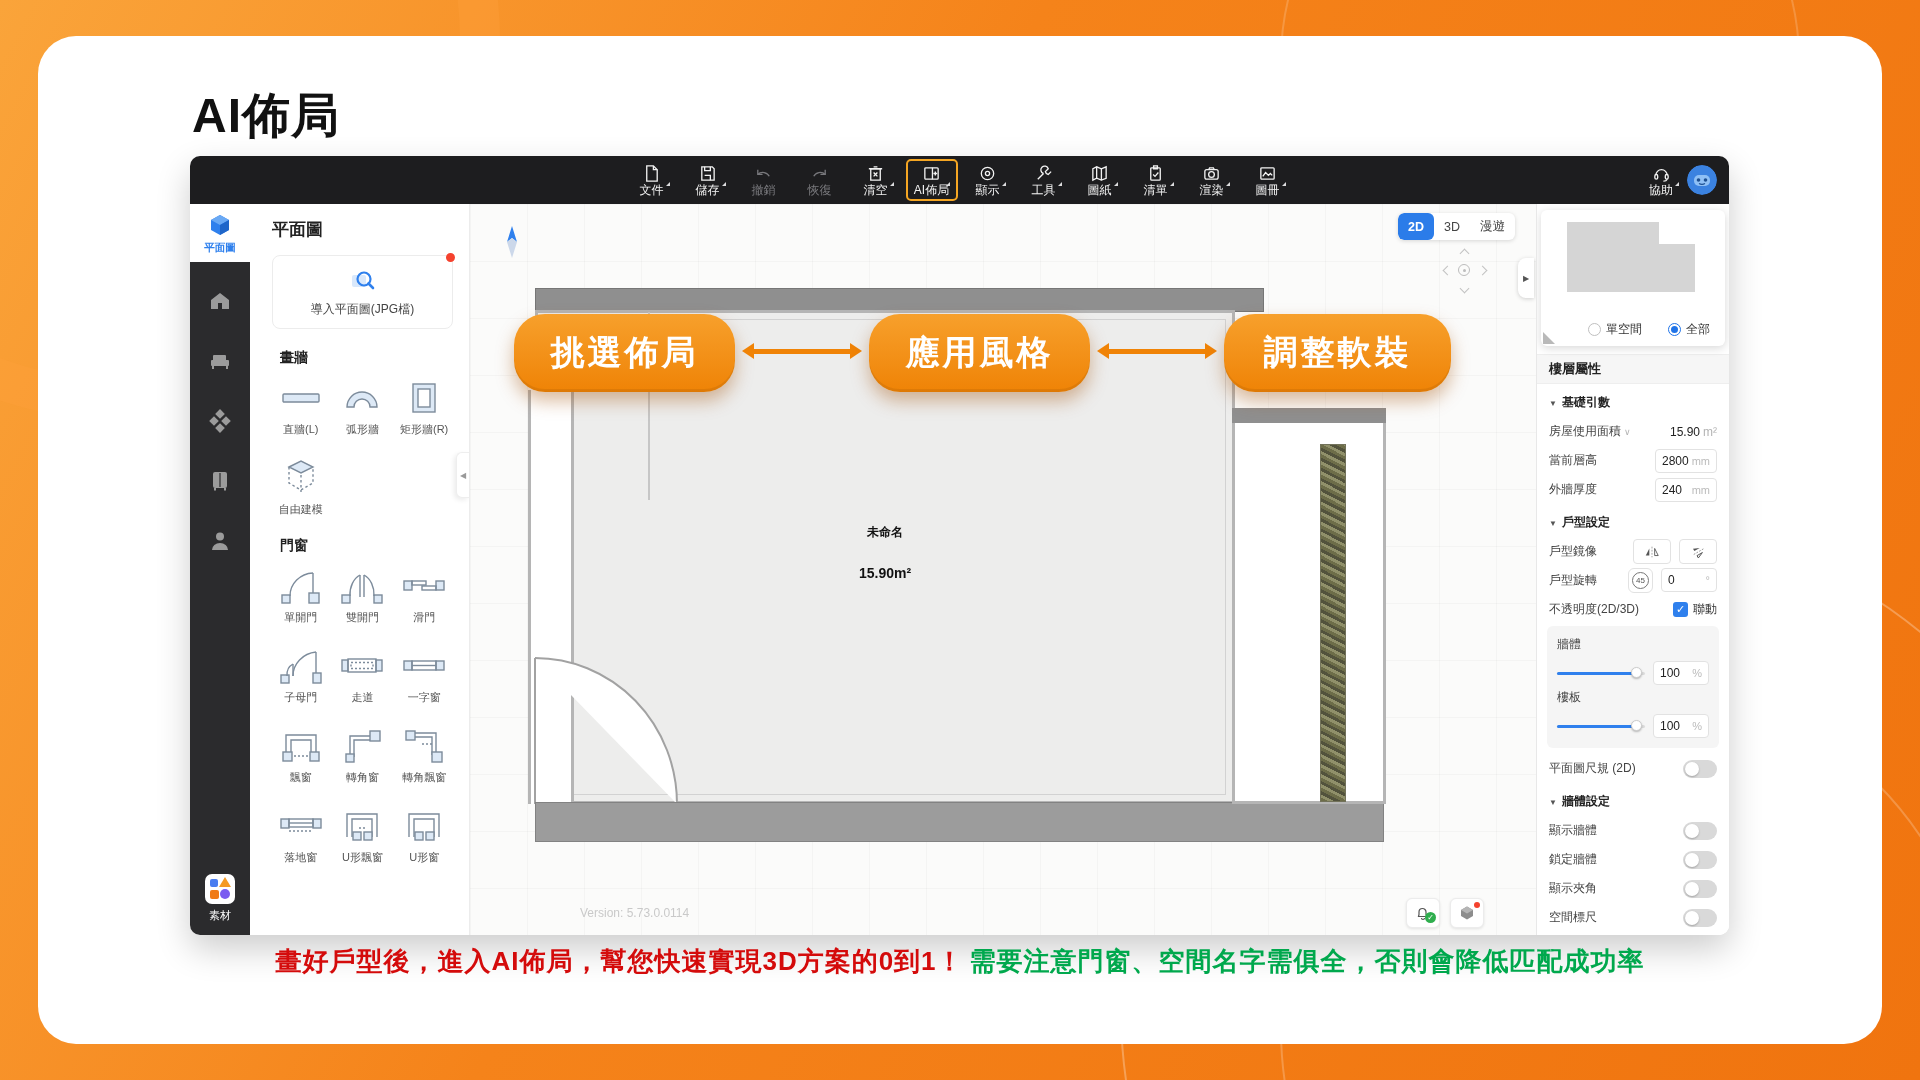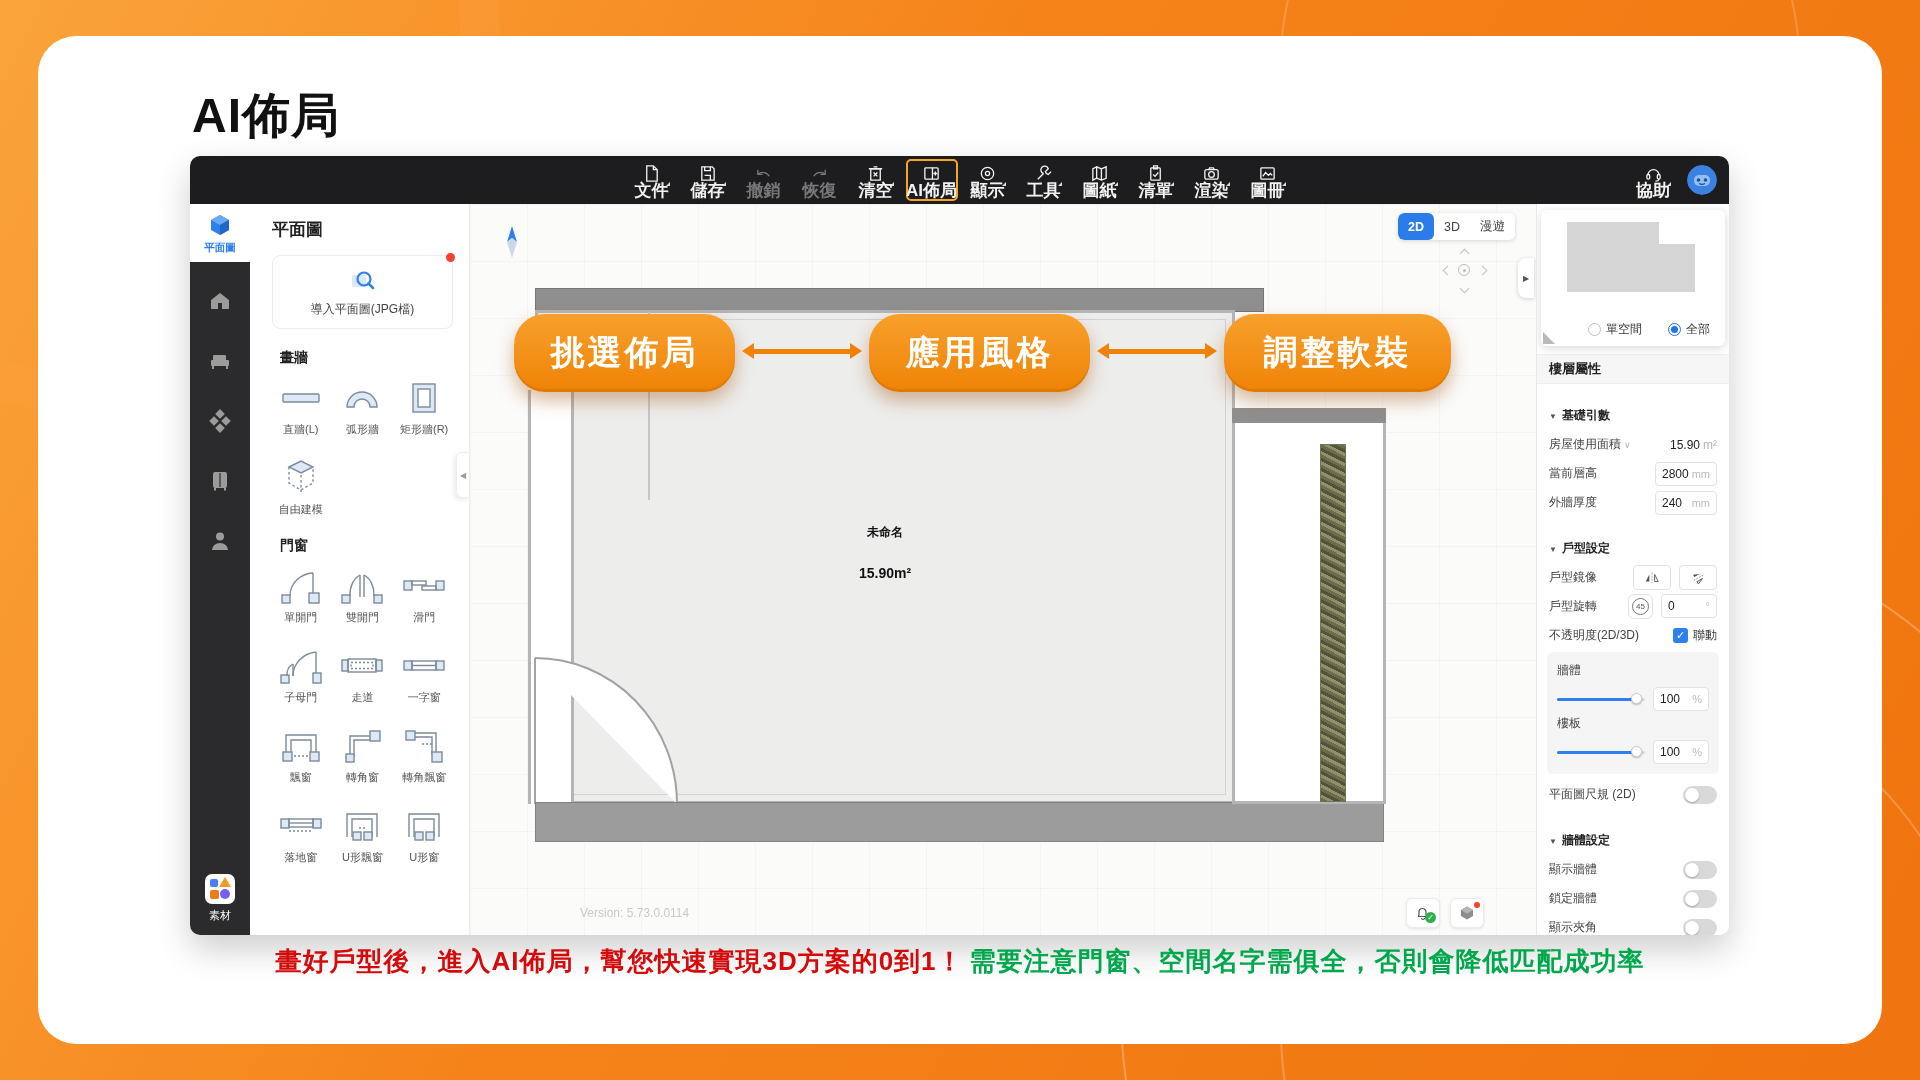--- a/index.html
+++ b/index.html
@@ -15,25 +15,25 @@
 
   
   .window { position:absolute; left:152px; top:120px; width:1539px; height:779px; border-radius:10px; box-shadow:0 14px 34px rgba(0,0,0,.20); }
   .window-inner { width:100%; height:100%; border-radius:10px; overflow:hidden; background:#fff; display:flex; flex-direction:column; }
 
   
   .titlebar { height:48px; background:#1d1d1f; display:flex; align-items:center; position:relative; flex:0 0 48px; }
   .tb-group { display:flex; margin:0 auto; gap:4px; }
   .tb-item { position:relative; width:52px; padding:3px 2px 2px; display:flex; flex-direction:column; align-items:center; gap:1px; color:#f2f2f2; border:2px solid transparent; border-radius:5px; cursor:pointer; }
   .tb-item svg { width:19px; height:19px; stroke:currentColor; fill:none; stroke-width:1.4; }
-  .tb-item .tlbl { font-size:17px; line-height:13px; white-space:nowrap;font-weight:bold; }
+  .tb-item .tlbl { font-size:12px; line-height:13px; white-space:nowrap; }
   .tb-item::after { content:''; position:absolute; right:6px; bottom:13px; border-left:4px solid transparent; border-bottom:4px solid currentColor; opacity:.9; }
   .tb-item.dis { color:#78787c; } .tb-item.dis::after { display:none; }
   .tb-item.hl { border-color:#f5a623; }
-  .tb-right { position:absolute; right:12px; top:0; height:48px; display:flex; align-items:center; gap:8px; }
+  .tb-right { position:absolute; right:12px; top:0; height:48px; display:flex; align-items:center; gap:0; }
   .avatar { width:30px; height:30px; border-radius:50%; overflow:hidden; cursor:pointer; }
 
   .window-body { flex:1; display:flex; min-height:0; }
 
   
   .rail { width:60px; background:#2b2b2d; position:relative; flex:0 0 60px; }
   .rail-item { width:60px; display:flex; flex-direction:column; align-items:center; gap:3px; padding:8px 0 7px; cursor:pointer; }
   .rail-item.active { background:#fff; color:#2f80ed; }
   .rail-item.active .rlbl { color:#2f80ed; font-size:10.5px; font-weight:bold; }
   .rail-ico { width:26px; height:26px; display:flex; align-items:center; justify-content:center; }
@@ -113,21 +113,21 @@
   .mm-shape1 { position:absolute; left:26px; top:12px; width:92px; height:70px; background:#d5d5d5; }
   .mm-shape2 { position:absolute; left:118px; top:34px; width:36px; height:48px; background:#d5d5d5; }
   .mm-fold { position:absolute; left:2px; bottom:2px; width:0; height:0; border-bottom:12px solid #b9b9b9; border-right:12px solid transparent; }
   .mm-radios { position:absolute; left:0; bottom:8px; width:100%; display:flex; justify-content:center; gap:26px;padding-left:32px; }
   .radio-row { display:flex; align-items:center; gap:5px; cursor:pointer; }
   .radio { width:13px; height:13px; border:1.5px solid #c0c0c0; border-radius:50%; background:#fff; }
   .radio.on { border-color:#1f73e8; background:#fff; position:relative; }
   .radio.on::after { content:''; position:absolute; inset:2px; background:#1f73e8; border-radius:50%; }
   .rp-header { height:30px; background:#f6f6f6; border-top:1px solid #eee; border-bottom:1px solid #eee; display:flex; align-items:center; padding:0 12px; font-size:13px; font-weight:800; color:#222; }
   .prow { display:flex; align-items:center; justify-content:space-between; padding:0 12px; height:29px; }
-  .prow.sec { font-weight:800; color:#222; margin-top:17px; }
+  .prow.sec { font-weight:800; color:#222; margin-top:4px; }
   .tri { font-size:8px; color:#555; margin-right:5px; }
   .plbl { color:#444; white-space:nowrap; }
   .pval { color:#222; } .punit { color:#b3b3b3; margin-left:3px; }
   .chev-s { color:#b3b3b3; font-size:9px; margin-left:3px; }
   .vin { width:62px; height:24px; border:1px solid #e2e2e2; border-radius:4px; display:flex; align-items:center; justify-content:space-between; padding:0 6px; background:#fff; cursor:text; }
   .vin .v { font-size:12px; color:#222; } .vin .u { font-size:11px; color:#bbb; }
   .mini-btn { width:38px; height:25px; border:1px solid #e2e2e2; border-radius:4px; display:flex; align-items:center; justify-content:center; background:#fff; cursor:pointer; }
   .btn-pair { display:flex; gap:8px; }
   .rot-circle { width:25px; height:25px; border:1px solid #e2e2e2; border-radius:6px; display:flex; align-items:center; justify-content:center; font-size:9px; color:#555; cursor:pointer; position:relative; }
   .rot-circle span { border:1px solid #777; border-radius:50%; width:17px; height:17px; line-height:16px; text-align:center; font-size:8px; }

